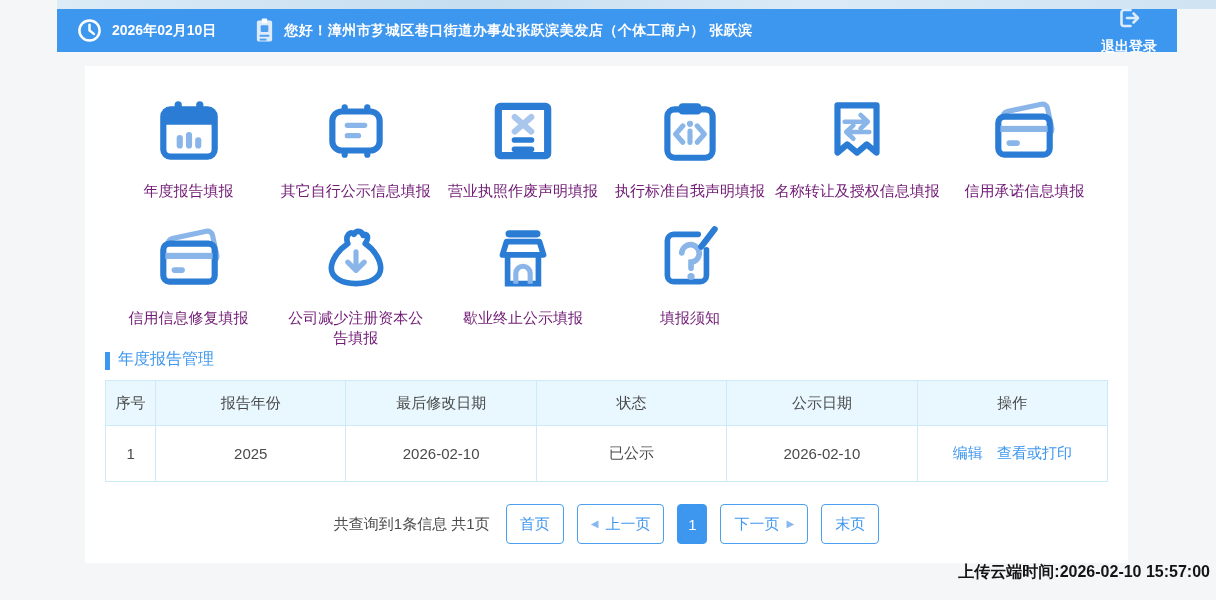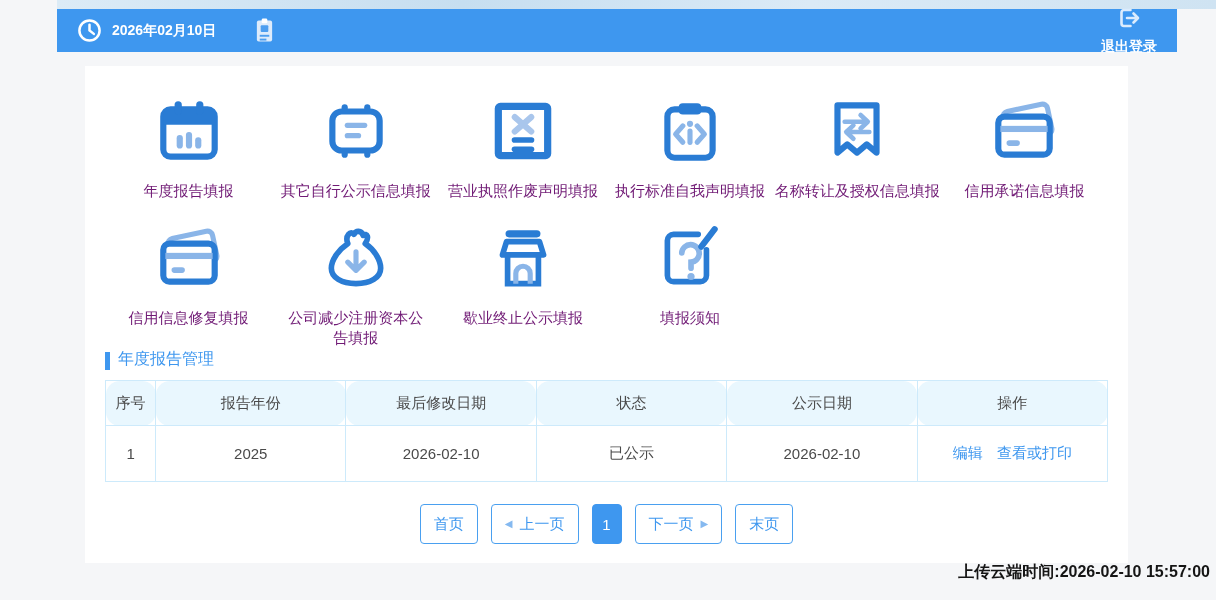--- a/index.html
+++ b/index.html
@@ -26,21 +26,21 @@
   .card { position:absolute; left:85px; top:66px; width:1043px; height:497px; background:#fff; }
   .modules { display:grid; grid-template-columns:repeat(6,1fr); padding:28px 20px 0; row-gap:20px; }
   .module { display:flex; flex-direction:column; align-items:center; cursor:pointer; }
   .mlabel { margin-top:9px; font-size:15px; line-height:20px; color:#701a75; text-align:center; }
   .mlabel.narrow { max-width:136px; }
   .section-title { display:flex; align-items:flex-end; margin:0 0 0 20px; height:22px; }
   .section-title .bar { width:5px; height:18px; background:#3e97ef; margin-right:8px; }
   .section-title .txt { color:#3e97ef; font-size:16px; }
   table { width:calc(100% - 40px); margin:10px 20px 0; border-collapse:collapse; table-layout:fixed; }
   th,td { border:1px solid #cdeafb; text-align:center; font-size:15px; font-weight:400; color:#4a4a4a; }
-  th { background:#e9f7fe; height:45px;border-radius:14px; }
+  th { background:#e9f7fe; height:45px; }
   td { height:56px; }
   .col-idx{width:5%;} .col-a{width:19%;} .col-b{width:19%;} .col-c{width:19%;} .col-d{width:19%;} .col-e{width:19%;}
   td a { color:#3e97ef; text-decoration:none; margin:0 5px; cursor:pointer; }
   .pagination { display:flex; justify-content:center; align-items:center; gap:13px; margin-top:22px; }
   .summary { font-size:15px; color:#4a4a4a; margin-right:3px; }
   .pg-btn { border:1px solid #4aa0f0; background:#fff; color:#3e97ef; border-radius:4px;
     height:40px; padding:0 13px; font-size:15px; display:flex; align-items:center; gap:7px; cursor:pointer;
     font-family:inherit; }
   .pg-btn .tri { color:#85b9f0; font-size:10px; line-height:1; }
   .pg-current { background:#3e97ef; border-color:#3e97ef; color:#fff; width:30px; padding:0; justify-content:center; }
@@ -61,20 +61,21 @@
   <span class="date">2026年02月10日</span>
   <span class="hicon badge">
     <svg width="21" height="26" viewBox="0 0 22 26">
       <rect x="3" y="2" width="16" height="22" rx="2" fill="#ddebfb"></rect>
       <rect x="8" y="0" width="6" height="5" rx="1.5" fill="#ffffff"></rect>
       <rect x="7" y="7" width="8" height="7" rx="1" fill="#4d9ef0"></rect>
       <rect x="6" y="17" width="10" height="2" fill="#4d9ef0"></rect>
       <rect x="6" y="21" width="7" height="2" fill="#4d9ef0"></rect>
     </svg>
   </span>
+  <span class="greeting">您好！漳州市芗城区巷口街道办事处张跃滨美发店（个体工商户） 张跃滨</span>
   <div class="logout">
     <span class="hicon">
       <svg width="24" height="24" viewBox="0 0 24 24">
           <path d="M13.5 4 H7 a2.5 2.5 0 0 0 -2.5 2.5 v11 a2.5 2.5 0 0 0 2.5 2.5 h6.5" fill="none" stroke="#dcecfd" stroke-width="2.6" stroke-linecap="round"></path>
           <path d="M10 12 H20.5 M16.5 7.5 L21 12 L16.5 16.5" fill="none" stroke="#dcecfd" stroke-width="2.6" stroke-linecap="round" stroke-linejoin="round"></path>
         </svg>
     </span>
     <span>退出登录</span>
   </div>
 </div>
@@ -246,20 +247,21 @@
         <td>2026-02-10</td>
         <td>
           <a>编辑</a>
           <a>查看或打印</a>
         </td>
       </tr>
     </tbody>
   </table>
 
   <div class="pagination">
+    <span class="summary">共查询到1条信息 共1页</span>
     <button class="pg-btn">
       <span>首页</span>
     </button>
     <button class="pg-btn">
       <span class="tri">◀</span>
       <span>上一页</span>
     </button>
     <button class="pg-btn pg-current">
       <span>1</span>
     </button>

